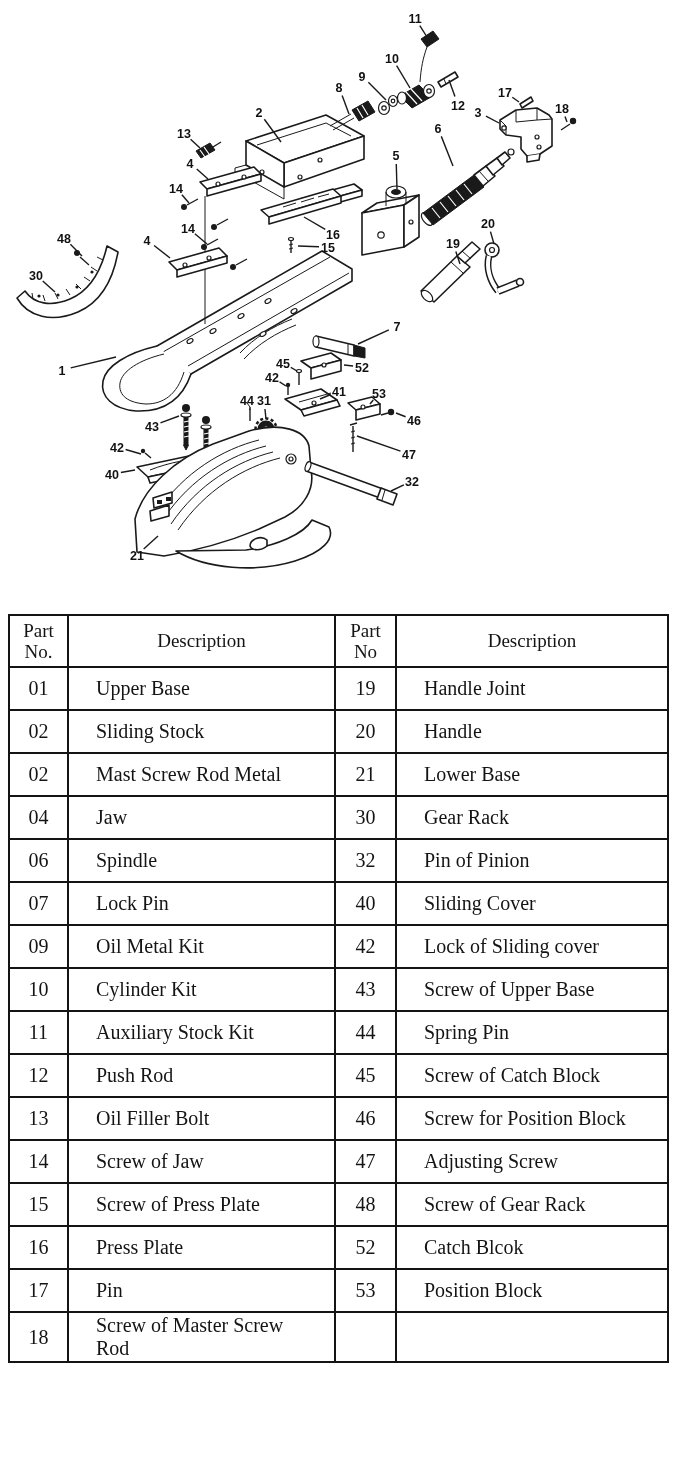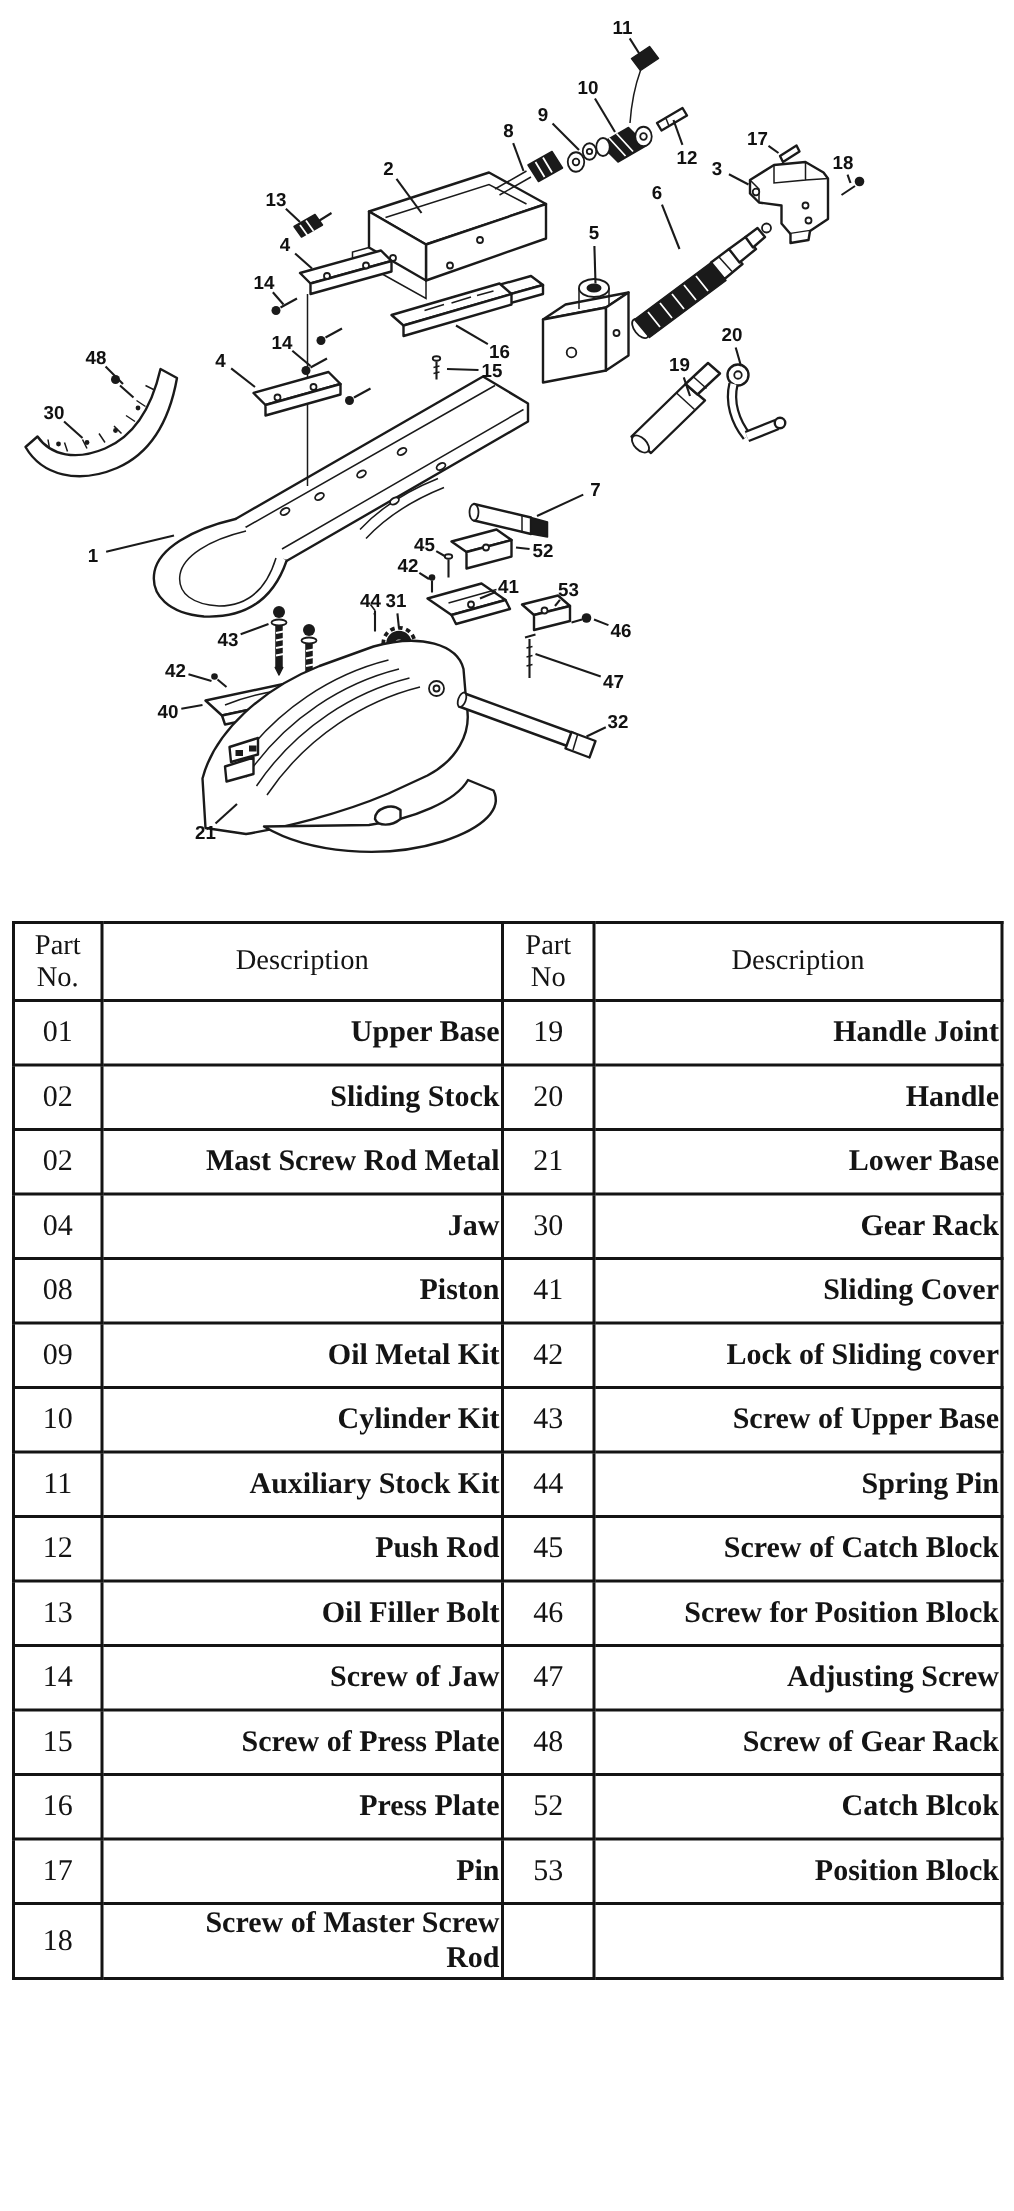--- a/index.html
+++ b/index.html
@@ -12,21 +12,21 @@
   svg .wstripe{fill:none;stroke:#fff;stroke-width:1.2;}
   svg .hole{fill:#fff;stroke:#1a1a1a;stroke-width:1.2;}
   svg .dot{fill:#1a1a1a;stroke:none;}
   svg .leader{stroke:#1a1a1a;stroke-width:1.4;}
   svg text.plabel{font:bold 12.5px "Liberation Sans",sans-serif;fill:#111;text-anchor:middle;}
   table.parts{border-collapse:collapse;table-layout:fixed;margin:8px 0 0 8px;width:659px;}
   table.parts th,table.parts td{border:2px solid #141414;vertical-align:middle;}
   table.parts th{font-weight:normal;font-size:19px;text-align:center;white-space:pre-line;line-height:1.12;height:48px;}
   table.parts td{font-size:20px;}
   table.parts td.no{text-align:center;}
-  table.parts td.desc{text-align:right;padding-left:13px;white-space:pre-line;line-height:1.15;font-weight:bold;}
+  table.parts td.desc{text-align:left;padding-left:27px;white-space:pre-line;line-height:1.15;}
   table.parts tr.data{height:43px;}
 </style>
 </head>
 <body>
 
 <div class="page">
 
   <div class="diagram-wrap">
   <svg width="676" height="606" viewBox="0 0 676 606" xmlns="http://www.w3.org/2000/svg">
 
@@ -394,23 +394,29 @@
           <td class="no">21</td>
           <td class="desc">Lower Base</td>
         </tr>
         <tr class="data">
           <td class="no">04</td>
           <td class="desc">Jaw</td>
           <td class="no">30</td>
           <td class="desc">Gear Rack</td>
         </tr>
         <tr class="data">
-          <td class="no">08</td>
-          <td class="desc">Piston</td>
-          <td class="no">41</td>
+          <td class="no">06</td>
+          <td class="desc">Spindle</td>
+          <td class="no">32</td>
+          <td class="desc">Pin of Pinion</td>
+        </tr>
+        <tr class="data">
+          <td class="no">07</td>
+          <td class="desc">Lock Pin</td>
+          <td class="no">40</td>
           <td class="desc">Sliding Cover</td>
         </tr>
         <tr class="data">
           <td class="no">09</td>
           <td class="desc">Oil Metal Kit</td>
           <td class="no">42</td>
           <td class="desc">Lock of Sliding cover</td>
         </tr>
         <tr class="data">
           <td class="no">10</td>

